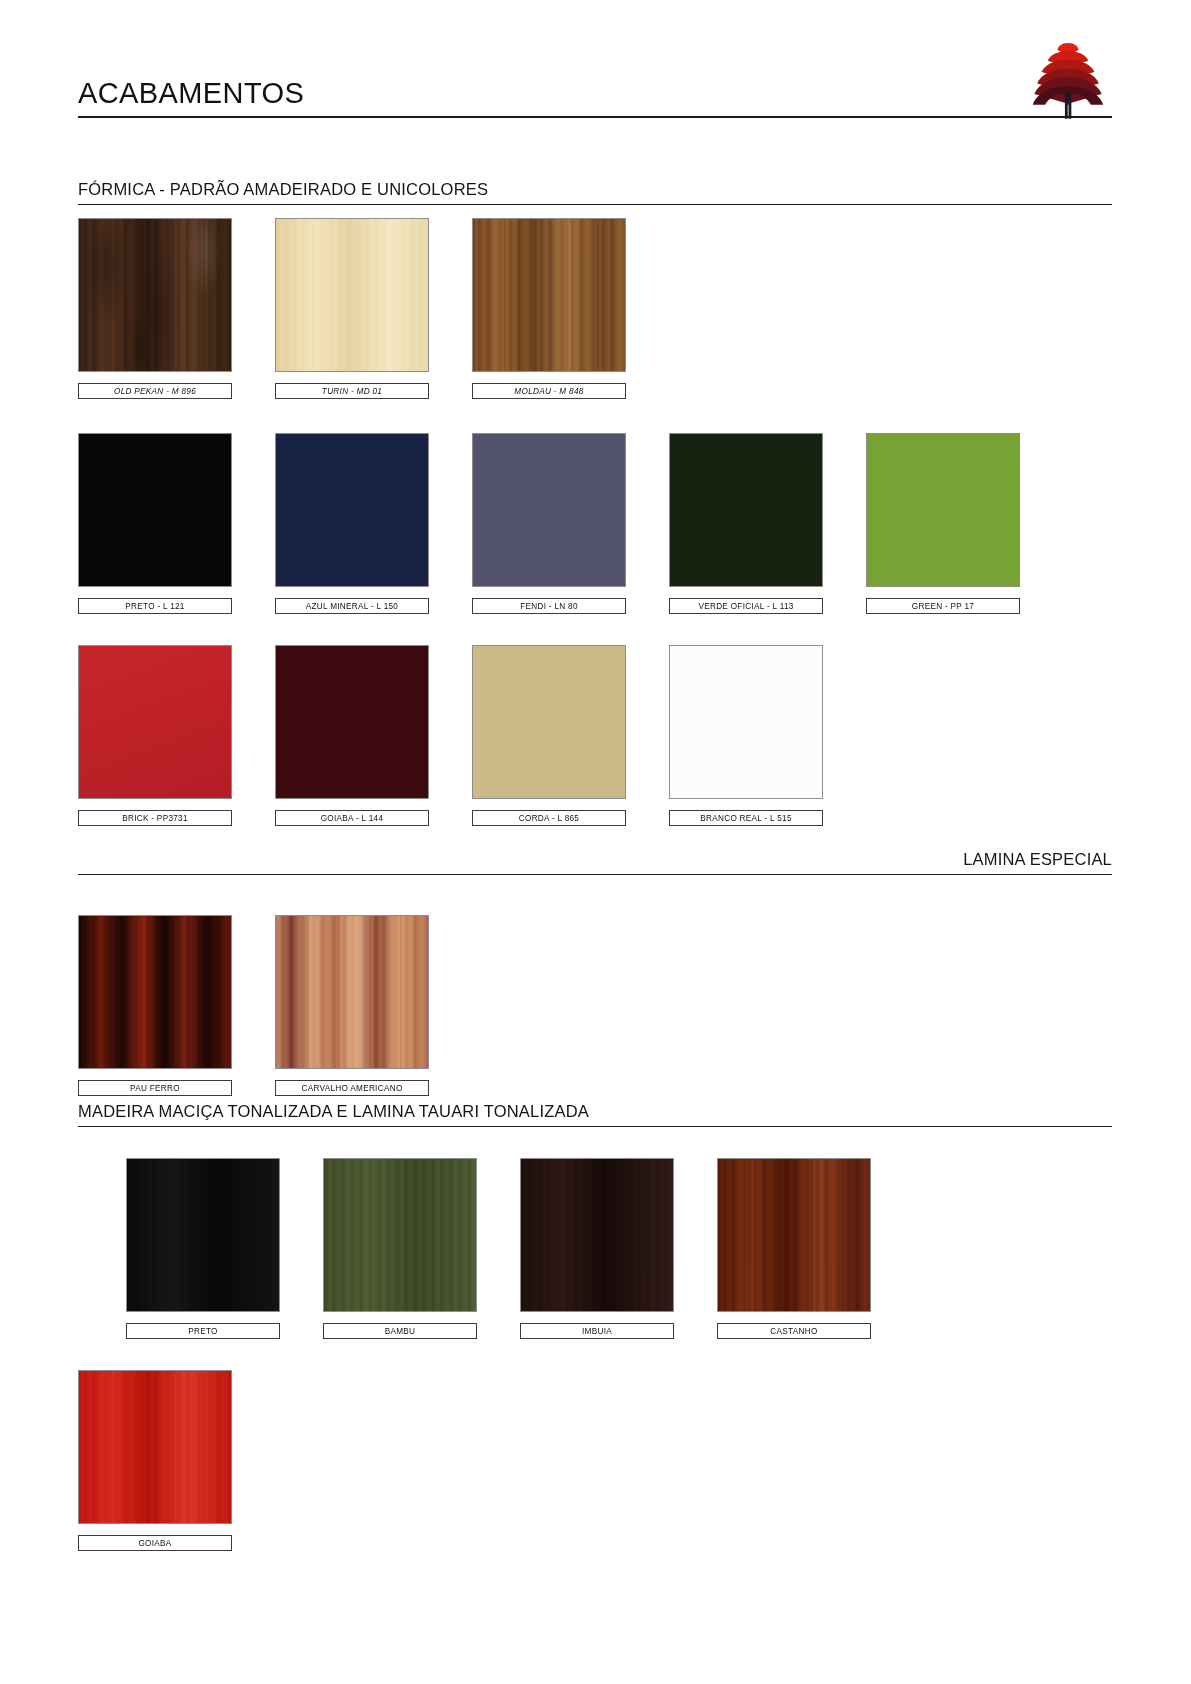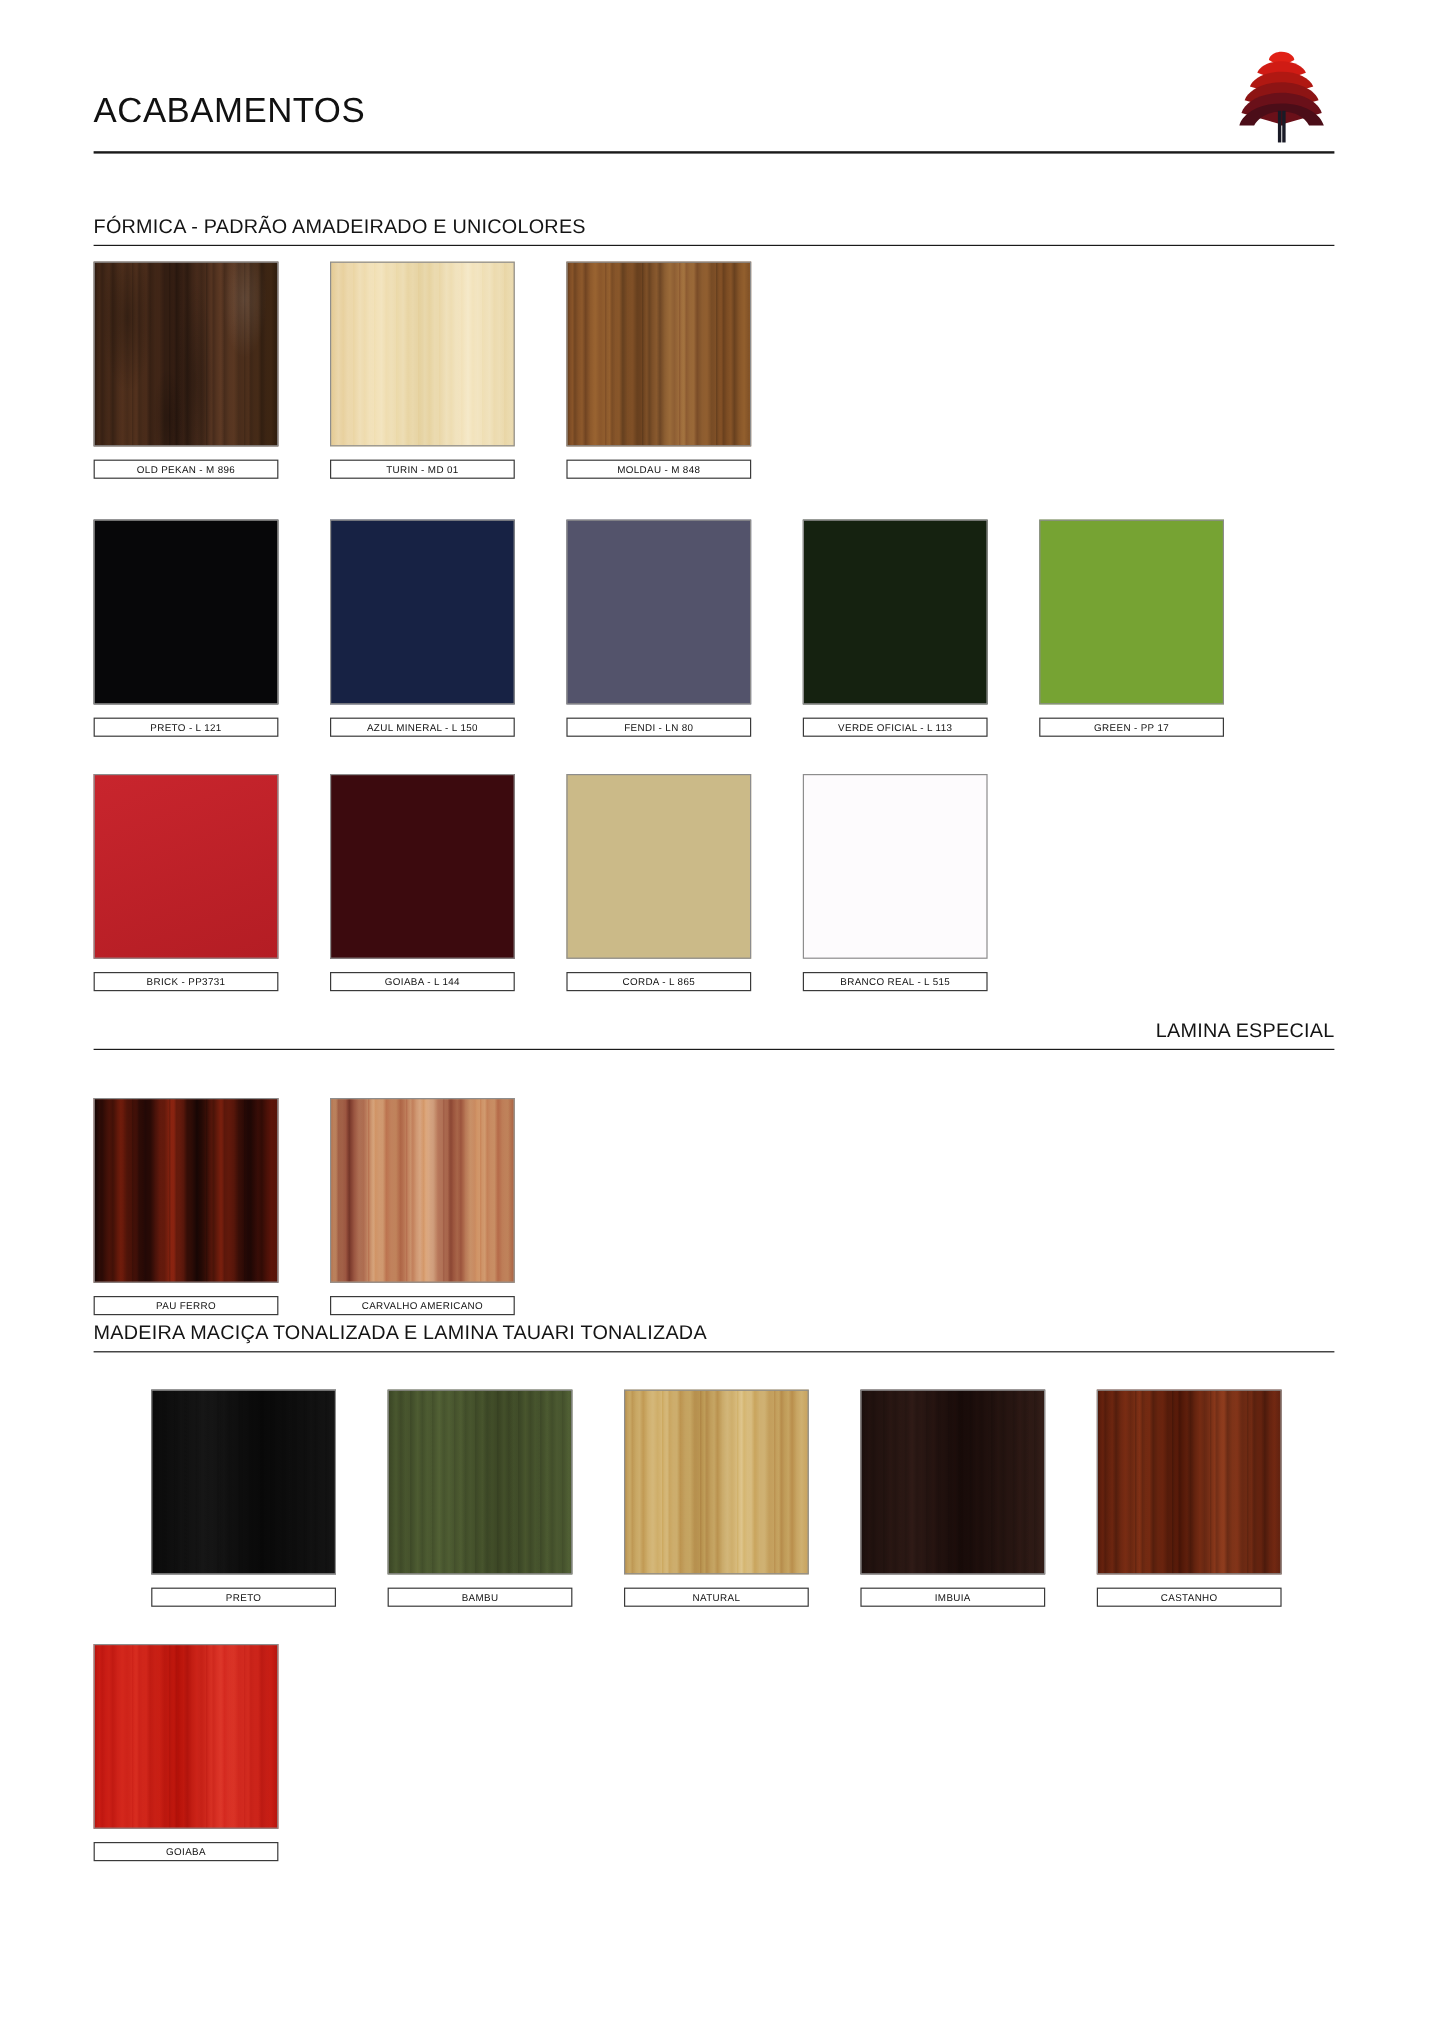--- a/index.html
+++ b/index.html
@@ -21,21 +21,21 @@
   .header {
     position: absolute;
     left: 78px; top: 78px; width: 1034px;
   }
   .header-title {
     font-size: 29px;
     letter-spacing: 0.4px;
     font-weight: 400;
     color: #111;
     line-height: 1.1;
-    padding-bottom: 16px;
+    padding-bottom: 6px;
   }
   .rule-thick {
     border-bottom: 2.4px solid #1a1a1a;
     width: 100%;
   }
   .logo {
     position: absolute;
     right: 0px; top: -42px;
     width: 88px; height: 88px;
   }
@@ -135,21 +135,21 @@
         </g>
       </svg>
     </div>
   </div>
 
   <div class="section" style="top:148px;margin-top:32px;">
     <div class="section-title">FÓRMICA - PADRÃO AMADEIRADO E UNICOLORES</div>
     <div class="rule-thin"></div>
   </div>
 
-  <div class="row" style="top:218px; gap:43px;">
+  <div class="row" style="top:218px; gap:43px;font-style:italic;">
     <div class="cell">
       <div class="swatch grain-v blotch" style="background:#4a2d1c;background-image:linear-gradient(90deg,#3a2214,#52311d 20%,#2e1a10 45%,#5b3823 70%,#35200f 100%);"></div>
       <div class="label">OLD PEKAN - M 896</div>
     </div>
     <div class="cell">
       <div class="swatch grain-soft" style="background:#efd9a9;background-image:linear-gradient(90deg,#e7cf9d,#f3e3bb 25%,#e6d3a2 50%,#f5e7c4 75%,#e9d7a8 100%);"></div>
       <div class="label">TURIN - MD 01</div>
     </div>
     <div class="cell">
       <div class="swatch grain-v" style="background:#8a5a2e;background-image:linear-gradient(90deg,#7c4b24,#95602f 18%,#6f4420 40%,#a06f3d 62%,#7a4a22 85%,#8e5c2c 100%);"></div>
@@ -223,24 +223,20 @@
   <div class="row" style="top:1158px; gap:43px;margin-left:48px;">
     <div class="cell">
       <div class="swatch grain-soft" style="background:#0d0d0d;background-image:linear-gradient(90deg,#0a0a0a,#151515 30%,#080808 60%,#131313 100%);"></div>
       <div class="label">PRETO</div>
     </div>
     <div class="cell">
       <div class="swatch grain-soft" style="background:#46532c;background-image:linear-gradient(90deg,#414d29,#4c5a31 30%,#3c4725 60%,#4a5830 100%);"></div>
       <div class="label">BAMBU</div>
     </div>
     <div class="cell">
-      <div class="swatch grain-v" style="background:#c9a864;background-image:linear-gradient(90deg,#c3a05c,#d6b878 20%,#b8934f 42%,#dcc184 64%,#bf9a57 86%,#cfae6d 100%);"></div>
-      <div class="label">NATURAL</div>
-    </div>
-    <div class="cell">
       <div class="swatch grain-soft" style="background:#241310;background-image:linear-gradient(90deg,#1d0f0c,#2b1814 28%,#170a08 55%,#2f1b16 100%);"></div>
       <div class="label">IMBUIA</div>
     </div>
     <div class="cell">
       <div class="swatch grain-v" style="background:#6b2510;background-image:linear-gradient(90deg,#5c1d0b,#7a2e14 22%,#511707 45%,#8a3a1c 68%,#5e200d 90%,#6f2712 100%);"></div>
       <div class="label">CASTANHO</div>
     </div>
   </div>
 
   <div class="row" style="top:1370px; gap:43px;">

